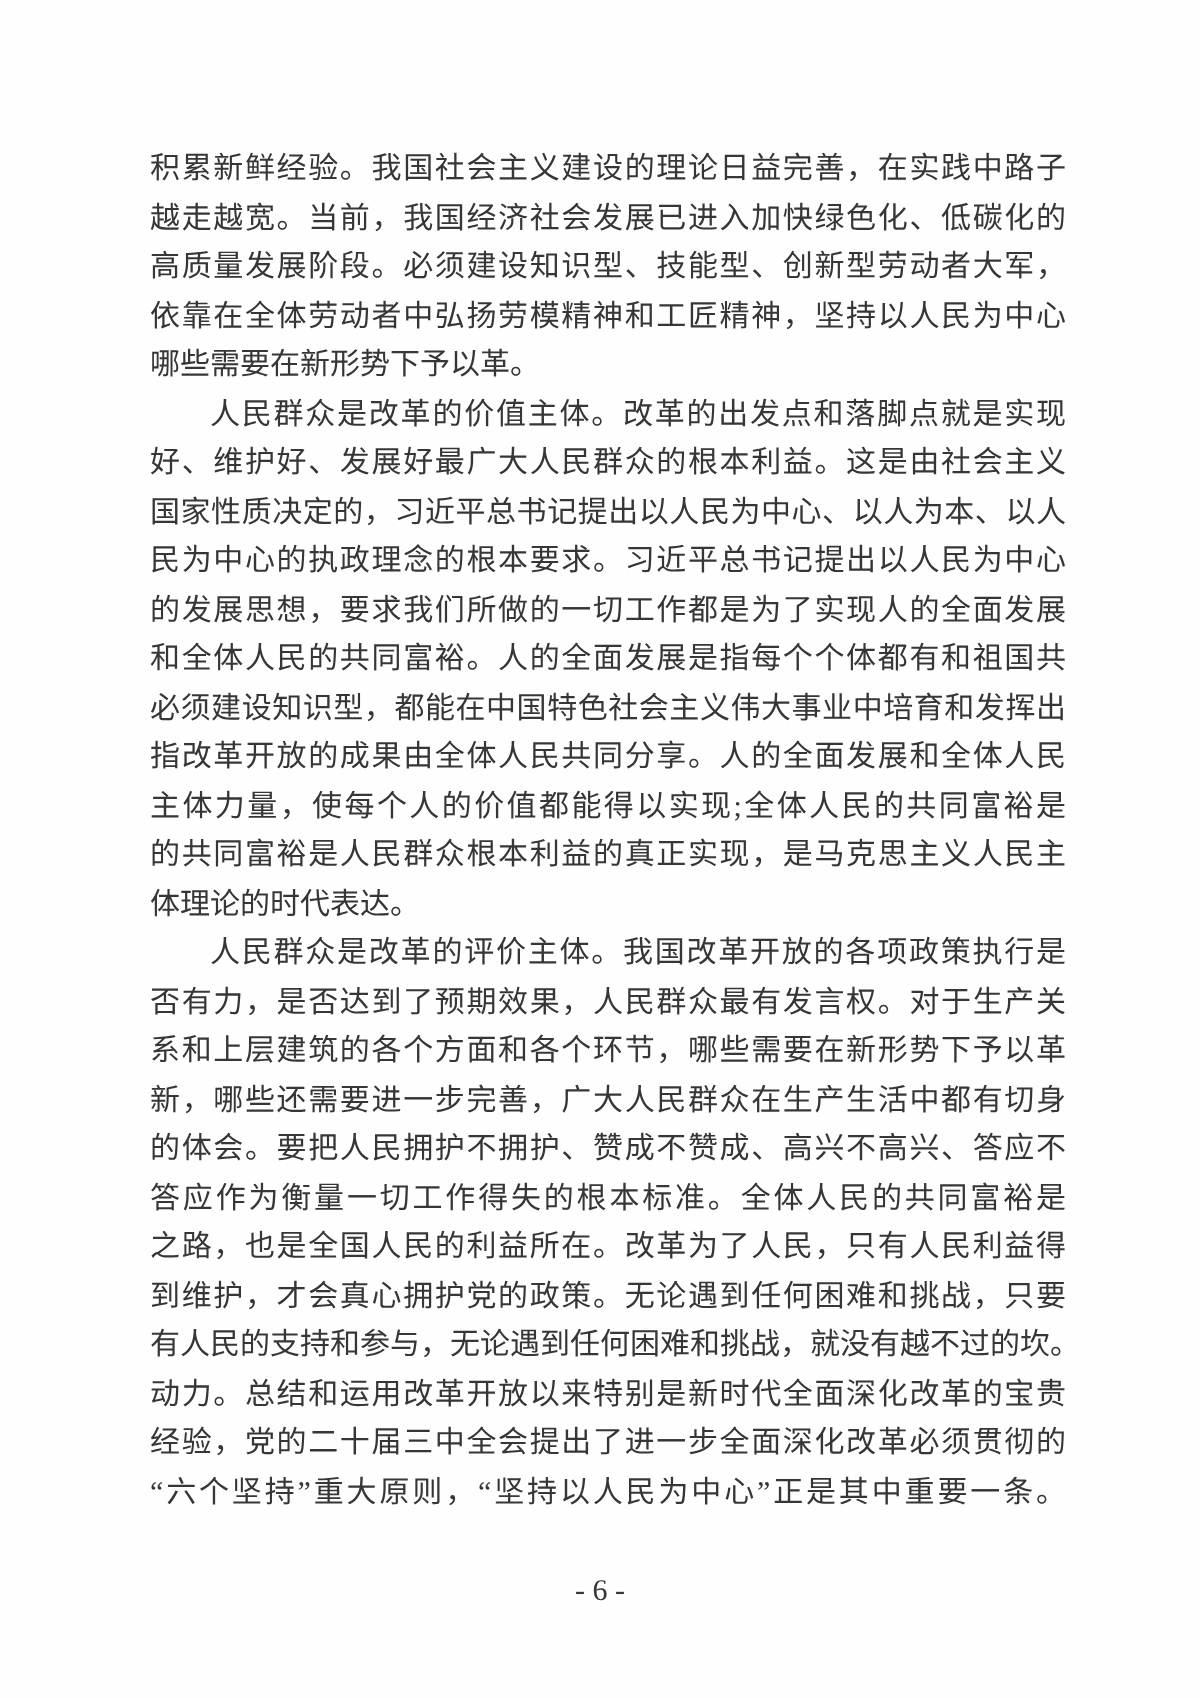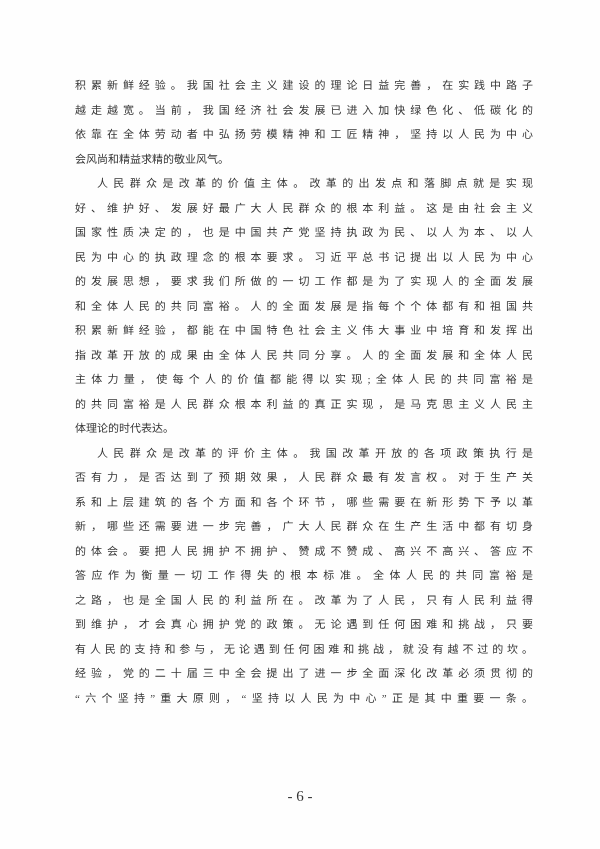--- a/index.html
+++ b/index.html
@@ -18,21 +18,21 @@
     position: absolute;
     inset: 0;
     background: #fefefe;
   }
   .text-block {
     position: absolute;
     left: 75px;
     top: 73px;
     width: 458px;
     color: #363636;
-    font-size: 11px;
+    font-size: 15px;
     line-height: 24.5px;
     overflow: visible;
   }
   .paragraph {
     margin: 0;
     padding: 0;
   }
   .line {
     white-space: nowrap;
     text-align: justify;
@@ -59,46 +59,48 @@
   }
 </style>
 </head>
 <body style="background: rgb(254, 254, 254);">
 
 <div class="page">
   <div class="text-block" style="color: rgb(54, 54, 54);">
       <div class="paragraph">
         <div class="line fill">积累新鲜经验。我国社会主义建设的理论日益完善，在实践中路子</div>
         <div class="line fill">越走越宽。当前，我国经济社会发展已进入加快绿色化、低碳化的</div>
+        <div class="line fill">高质量发展阶段。必须建设知识型、技能型、创新型劳动者大军，</div>
         <div class="line fill">依靠在全体劳动者中弘扬劳模精神和工匠精神，坚持以人民为中心</div>
-        <div class="line">会风尚和精益求精的敬业风气。</div>
+        <div class="line">哪些需要在新形势下予以革。</div>
       </div>
       <div class="paragraph">
         <div class="line fill ind">人民群众是改革的价值主体。改革的出发点和落脚点就是实现</div>
         <div class="line fill">好、维护好、发展好最广大人民群众的根本利益。这是由社会主义</div>
-        <div class="line fill">国家性质决定的，也是中国共产党坚持执政为民、以人为本、以人</div>
+        <div class="line fill">国家性质决定的，习近平总书记提出以人民为中心、以人为本、以人</div>
         <div class="line fill">民为中心的执政理念的根本要求。习近平总书记提出以人民为中心</div>
         <div class="line fill">的发展思想，要求我们所做的一切工作都是为了实现人的全面发展</div>
         <div class="line fill">和全体人民的共同富裕。人的全面发展是指每个个体都有和祖国共</div>
-        <div class="line fill">积累新鲜经验，都能在中国特色社会主义伟大事业中培育和发挥出</div>
+        <div class="line fill">必须建设知识型，都能在中国特色社会主义伟大事业中培育和发挥出</div>
         <div class="line fill">指改革开放的成果由全体人民共同分享。人的全面发展和全体人民</div>
         <div class="line fill">主体力量，使每个人的价值都能得以实现;全体人民的共同富裕是</div>
         <div class="line fill">的共同富裕是人民群众根本利益的真正实现，是马克思主义人民主</div>
         <div class="line">体理论的时代表达。</div>
       </div>
       <div class="paragraph">
         <div class="line fill ind">人民群众是改革的评价主体。我国改革开放的各项政策执行是</div>
         <div class="line fill">否有力，是否达到了预期效果，人民群众最有发言权。对于生产关</div>
         <div class="line fill">系和上层建筑的各个方面和各个环节，哪些需要在新形势下予以革</div>
         <div class="line fill">新，哪些还需要进一步完善，广大人民群众在生产生活中都有切身</div>
         <div class="line fill">的体会。要把人民拥护不拥护、赞成不赞成、高兴不高兴、答应不</div>
         <div class="line fill">答应作为衡量一切工作得失的根本标准。全体人民的共同富裕是</div>
         <div class="line fill">之路，也是全国人民的利益所在。改革为了人民，只有人民利益得</div>
         <div class="line fill">到维护，才会真心拥护党的政策。无论遇到任何困难和挑战，只要</div>
         <div class="line fill">有人民的支持和参与，无论遇到任何困难和挑战，就没有越不过的坎。</div>
       </div>
       <div class="paragraph">
+        <div class="line fill">动力。总结和运用改革开放以来特别是新时代全面深化改革的宝贵</div>
         <div class="line fill">经验，党的二十届三中全会提出了进一步全面深化改革必须贯彻的</div>
         <div class="line fill">“六个坚持”重大原则，“坚持以人民为中心”正是其中重要一条。</div>
       </div>
     </div>
   <div class="footer" style="color: rgb(54, 54, 54);">- 6 -</div>
 </div>
 
 </body></html>

